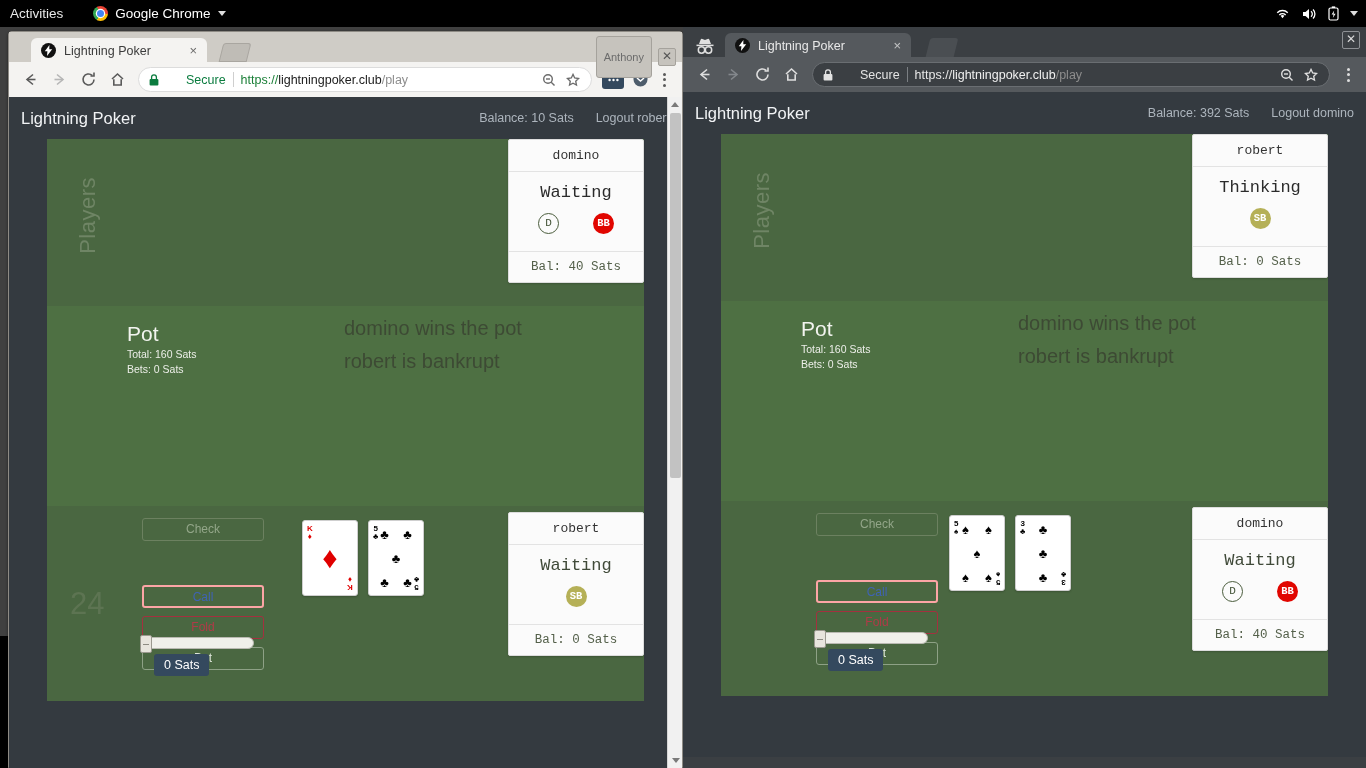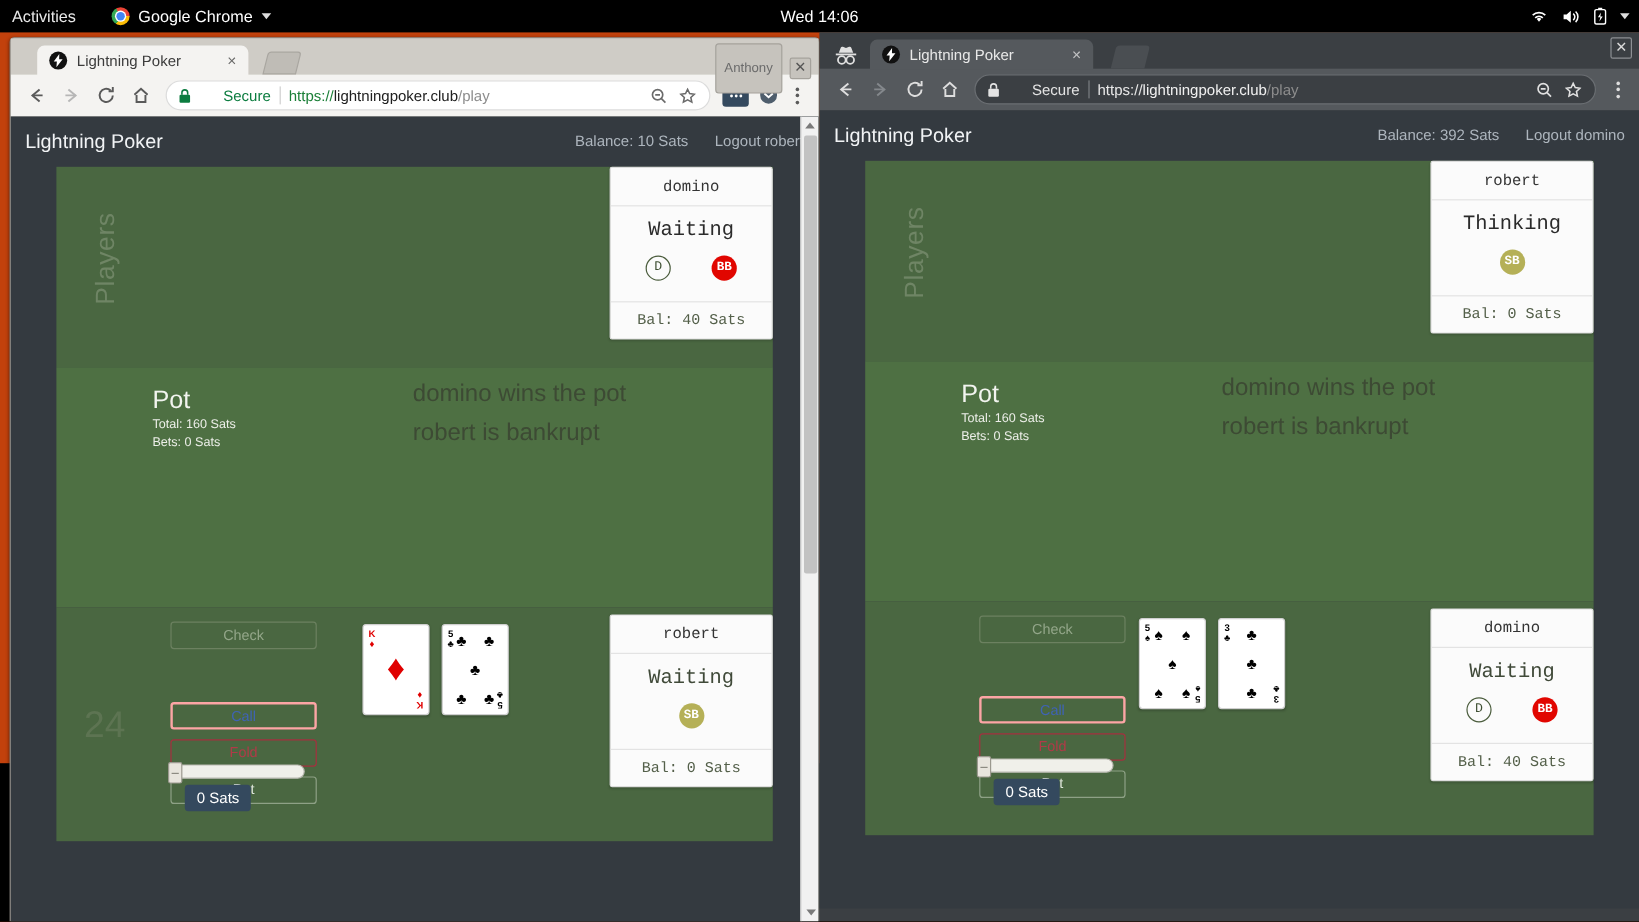--- a/index.html
+++ b/index.html
@@ -2,21 +2,21 @@
 <html><head>
 <meta charset="utf-8">
 <style>
   * { box-sizing: border-box; margin: 0; padding: 0; }
   html, body {
     width: 1366px; height: 768px;
     background: #000;
     font-family: "Liberation Sans", sans-serif;
     overflow: hidden;
   }
-  #screen { position: relative; width: 1366px; height: 636px; background: #c2410c; }
+  #screen { position: relative; width: 1366px; height: 636px; background: #404040; }
 
   
   .topbar {
     position: absolute; left:0; top:0; width:1366px; height:27px;
     background: #000; color:#fff;
     display:flex; align-items:center;
     font-size: 13.5px;
   }
   .topbar .activities { margin-left: 10px; font-weight: 400; color:#e8e8e8; }
   .topbar .appmenu { display:flex; align-items:center; gap:7px; margin-left: 30px; color:#fff; }
@@ -191,21 +191,20 @@
 
 <div id="screen">
 
   <div class="topbar">
     <span class="activities">Activities</span>
     <span class="appmenu">
       <span class="chrome-logo"></span>
       <span>Google Chrome</span>
       <span class="caret-down"></span>
     </span>
-    <span class="clock">Wed 14:06</span>
     <span class="tray">
       <span>
         <svg width="15" height="13" viewBox="0 0 16 13">
             <path d="M8 11.5 L10 9 A2.8 2.8 0 0 0 6 9 Z" fill="#fff"></path>
             <path d="M2.4 5.6 A8 8 0 0 1 13.6 5.6" stroke="#fff" stroke-width="1.5" fill="none"></path>
             <path d="M4.6 8 A5 5 0 0 1 11.4 8" stroke="#fff" stroke-width="1.5" fill="none"></path>
           </svg>
       </span>
       <span>
         <svg width="16" height="14" viewBox="0 0 16 14">

